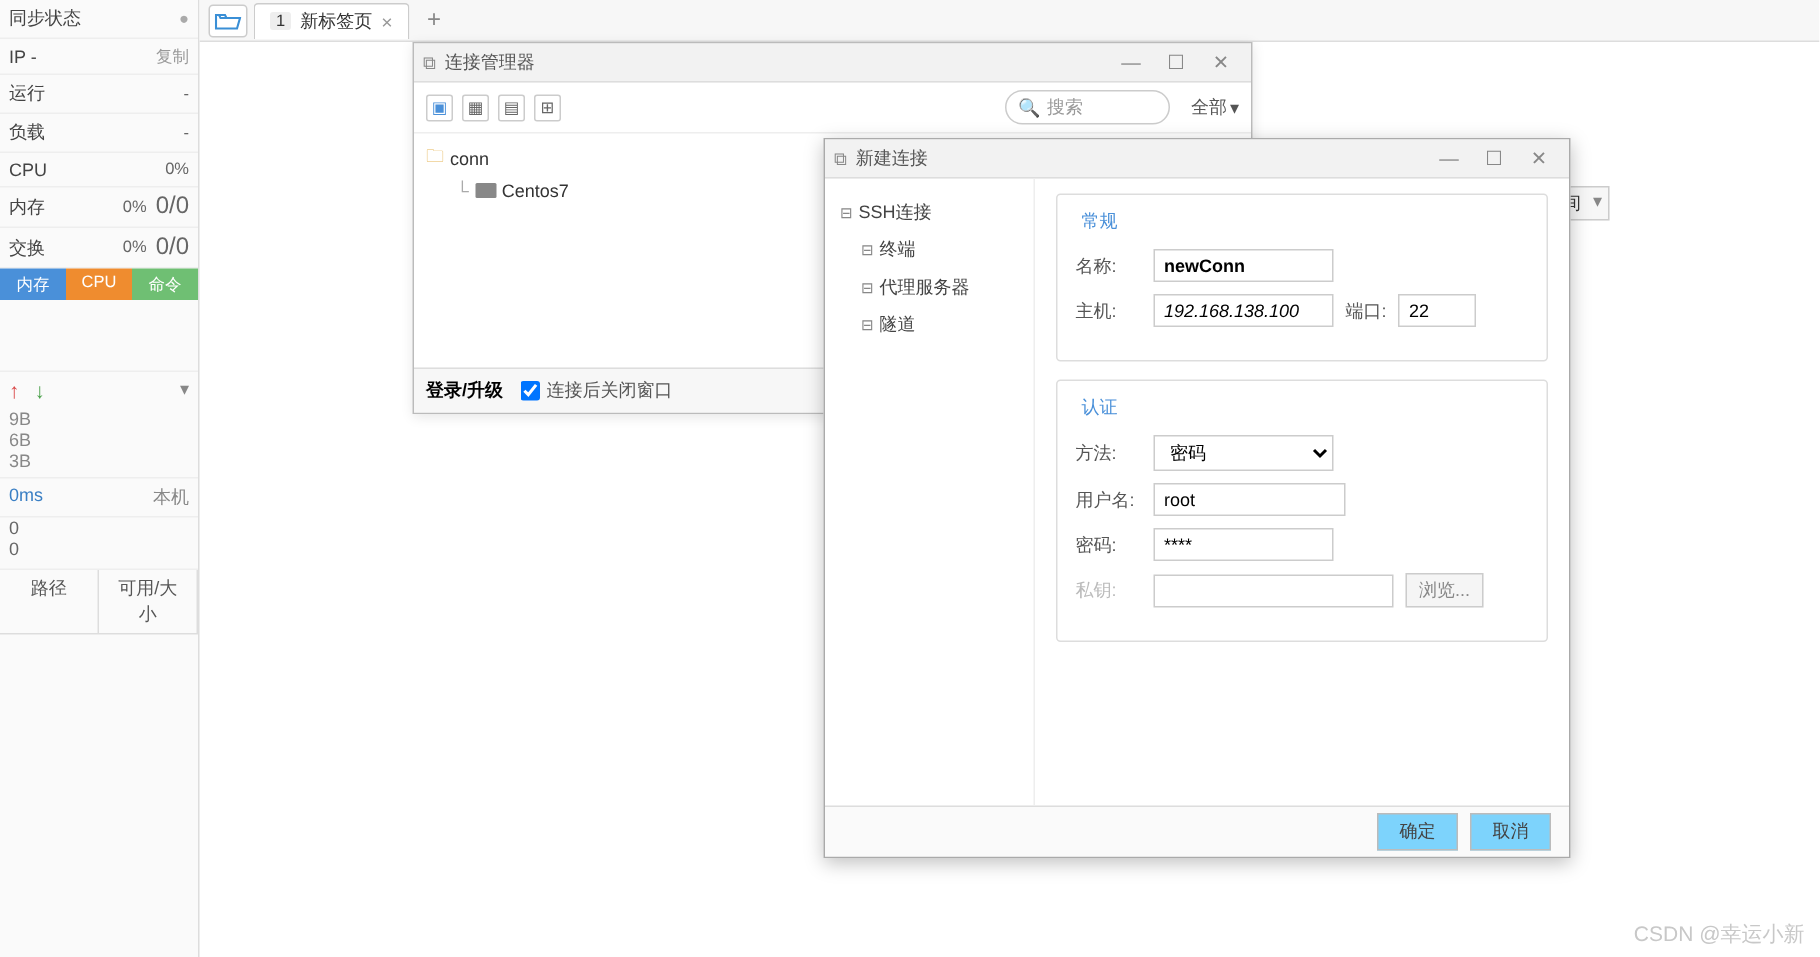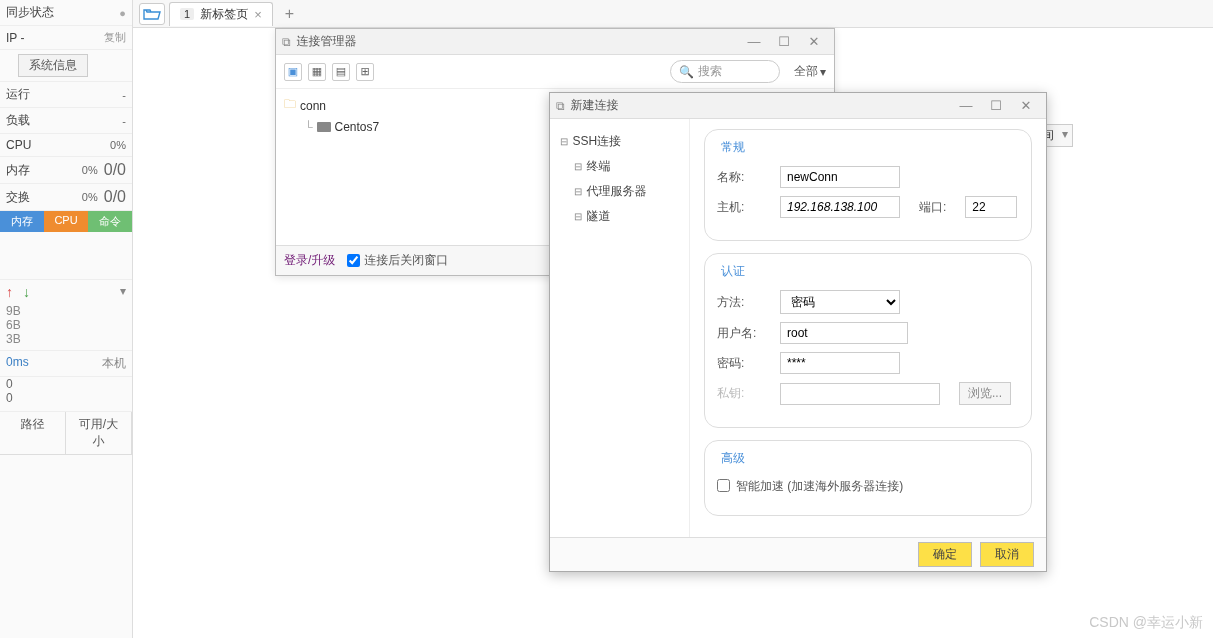--- a/index.html
+++ b/index.html
@@ -51,76 +51,73 @@
 .search-box { margin-left: auto; display: flex; align-items: center; border: 1px solid #ccc; border-radius: 12px; padding: 2px 8px; width: 110px; color: #999; }
 .search-box .mag { margin-right: 4px; }
 .filter-dd { margin-left: 6px; display: flex; align-items: center; gap: 2px; color: #555; }
 .tree { padding: 4px 8px; }
 .tree-item { display: flex; align-items: center; gap: 4px; padding: 2px 0; }
 .tree-item.child { padding-left: 20px; }
 .folder-ic { color: #e6b85c; }
 .host-ic { display:inline-block; width:14px; height:10px; background:#888; border-radius:1px; position:relative; }
 .ip-col { margin-left: auto; color: #666; padding-right: 12px; }
 .conn-footer { position: absolute; bottom: 0; left: 0; right: 0; height: 30px; border-top: 1px solid #ddd; background: #f7f7f7; display: flex; align-items: center; padding: 0 8px; gap: 12px; }
-.footer-link { color: #701a75; }
+.footer-link { color: #000000; font-weight: bold; }
 .chk { display: flex; align-items: center; gap: 4px; color: #555; }
 
 
 .sort-row { position: absolute; right: 140px; top: 124px; display: flex; align-items: center; gap: 6px; }
 .sort-row .lbl { color: #555; }
 .sort-row .dd { border: 1px solid #ccc; padding: 2px 18px 2px 8px; background: #f7f7f7; position: relative; }
 .sort-row .dd::after { content: "▾"; position: absolute; right: 4px; top: 2px; color: #888; }
 
 
 .new-conn { position: absolute; left: 416px; top: 92px; width: 498px; height: 480px; border: 1px solid #aaa; background: #fff; box-shadow: 0 3px 12px rgba(0,0,0,0.25); }
 .nc-body { display: flex; height: calc(100% - 26px - 34px); }
 .nc-side { width: 140px; border-right: 1px solid #eee; padding: 10px 8px; }
 .nc-side-item { padding: 4px 2px; color: #444; display: flex; align-items: center; gap: 4px; }
 .nc-side-item.child { padding-left: 16px; }
 .nc-side .toggle { color: #888; font-size: 10px; }
 .nc-main { flex: 1; padding: 10px 14px; overflow: auto; }
-.fieldset { border: 1px solid #ddd; border-radius: 14px; padding: 10px 12px 14px; margin-bottom: 12px; }
+.fieldset { border: 1px solid #ddd; border-radius: 3px; padding: 10px 12px 14px; margin-bottom: 12px; }
 .fieldset .legend { color: #4a90d9; font-size: 12px; margin-bottom: 10px; margin-top: -18px; background: #fff; display: inline-block; padding: 0 4px; }
-.form-row { display: flex; align-items: center; margin-bottom: 8px; gap: 19px; }
+.form-row { display: flex; align-items: center; margin-bottom: 8px; gap: 8px; }
 .form-row .flabel { width: 44px; color: #555; text-align: left; }
 .form-row .flabel.disabled { color: #bbb; }
 .form-row input[type=text], .form-row input[type=password], .form-row select, .form-row textarea {
   border: 1px solid #ccc; padding: 3px 6px; font-size: 12px; background: #fff;
 }
-.form-row input.name { width: 120px; }
+.form-row input.name { width: 120px; font-weight: bold; }
 .form-row input.host { width: 120px; font-style: italic; }
 .form-row input.port { width: 52px; }
 .form-row input.user { width: 128px; }
 .form-row input.pwd { width: 120px; }
 .form-row input.key { width: 160px; }
 .form-row textarea.note { width: 150px; height: 34px; resize: none; }
 .form-row select.method { width: 120px; }
 .browse-btn { border: 1px solid #ccc; background: #f5f5f5; padding: 2px 8px; color: #888; }
 .chk-row { display: flex; align-items: flex-start; gap: 6px; margin-bottom: 6px; color: #555; line-height: 1.5; }
 .chk-row input { margin-top: 2px; }
 .nc-footer { height: 34px; border-top: 1px solid #ddd; display: flex; align-items: center; justify-content: flex-end; padding: 0 12px; gap: 8px; background: #fafafa; }
-.nc-footer button { border: 1px solid #bbb; background: #fde047; padding: 3px 14px; color: #444; }
+.nc-footer button { border: 1px solid #bbb; background: #7dd3fc; padding: 3px 14px; color: #444; }
 
 
 .watermark { position: absolute; right: 10px; bottom: 6px; color: #c8c8c8; font-size: 14px; }
 </style>
 </head>
 <body>
 
 <div class="sidebar">
   <div class="side-row">
     <span class="label">同步状态</span>
     <span class="val" style="color:#aaa">●</span>
   </div>
   <div class="side-row">
     <span class="label"><span>IP</span> <span>-</span></span>
     <span class="val" style="color:#999">复制</span>
-  </div>
-  <div style="border-bottom:1px solid #eee;">
-    <span class="side-btn">系统信息</span>
   </div>
   <div class="side-row">
       <span class="label">运行</span>
       <span class="val">-</span>
     </div>
   <div class="side-row">
       <span class="label">负载</span>
       <span class="val">-</span>
     </div>
   <div class="side-row">
@@ -294,29 +291,20 @@
             <span class="flabel">密码:</span>
             <input type="text" class="pwd" value="****" style="">
           </div>
           <div class="form-row">
             <span class="flabel disabled">私钥:</span>
             <input type="text" class="key" disabled="" style="">
             <button class="browse-btn" disabled="">浏览...</button>
           </div>
         </div>
 
-        <div class="fieldset">
-          <div class="legend">高级</div>
-          <label class="chk-row">
-            <input type="checkbox" style="">
-            <span>智能加速 (加速海外服务器连接)</span>
-          </label>
-          
-          
-        </div>
 
       </div>
     </div>
     <div class="nc-footer">
       <button>确定</button>
       <button>取消</button>
     </div>
   </div>
 
 </div>

